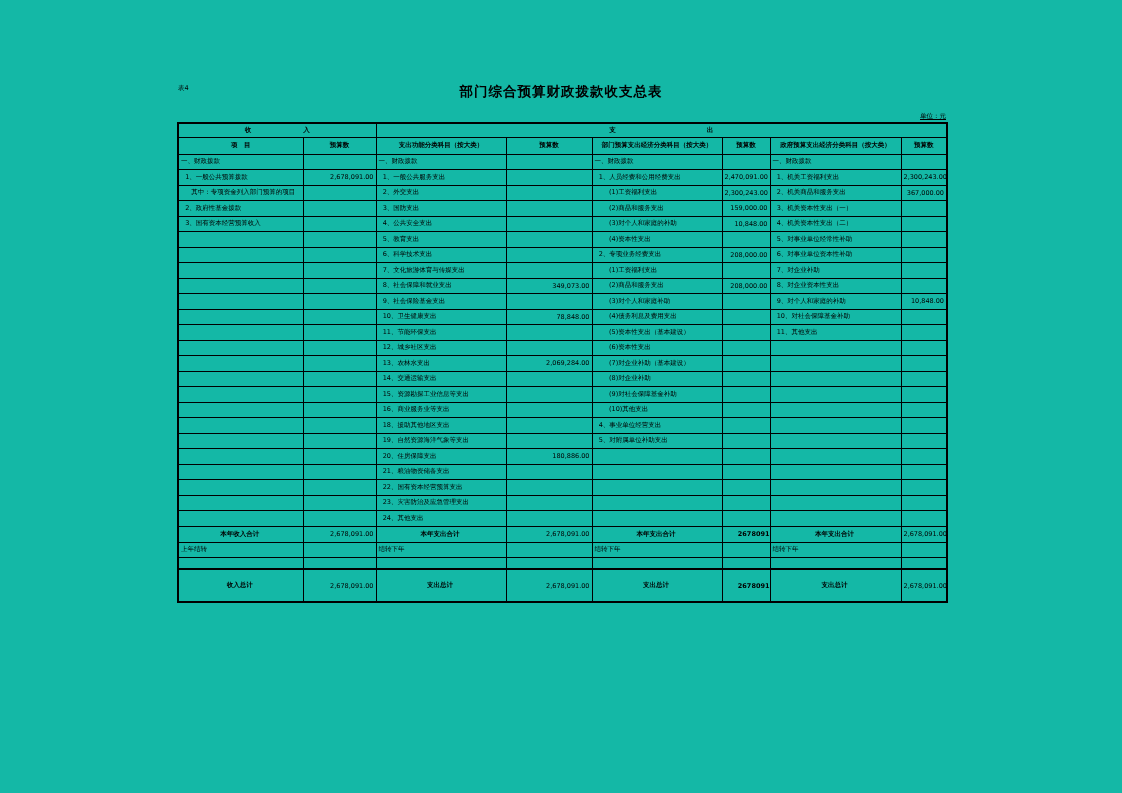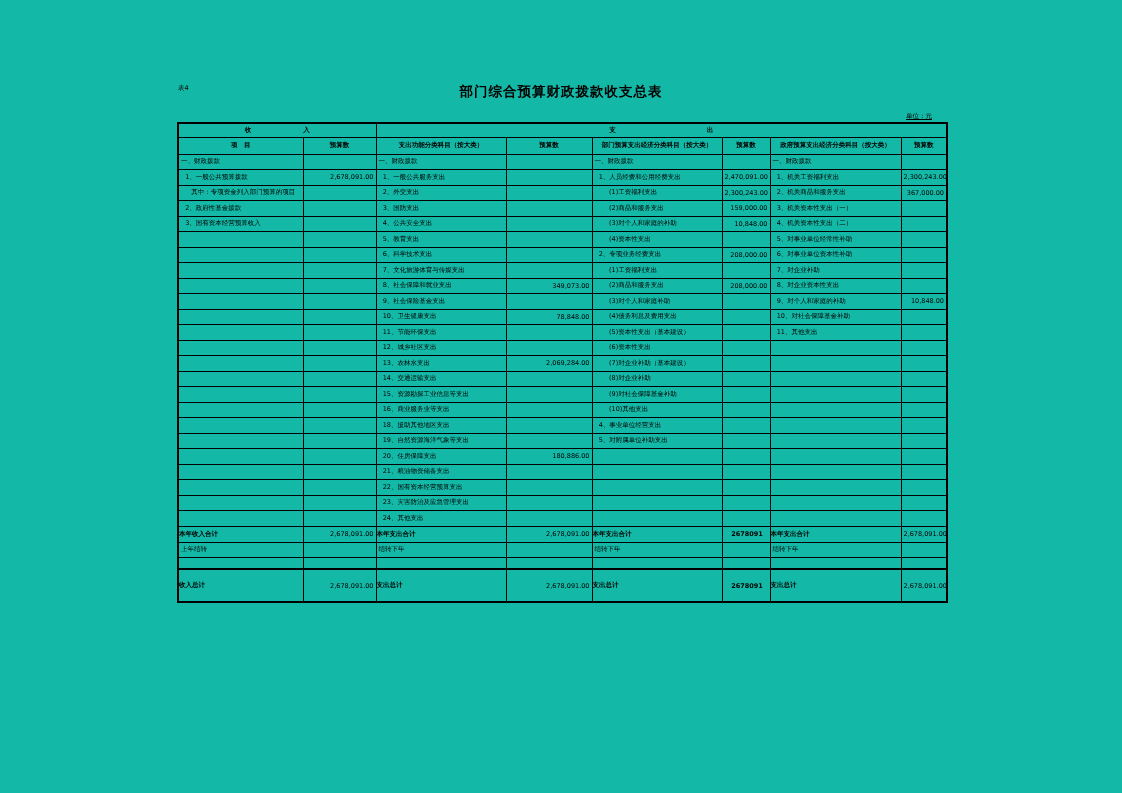--- a/index.html
+++ b/index.html
@@ -24,21 +24,21 @@
     left: 0;
     top: 83px;
     width: 1122px;
     text-align: center;
     font-size: 13.5px;
     font-weight: bold;
     letter-spacing: 1px;
   }
   .unit-note {
     position: absolute;
-    left: 164px;
+    left: 178px;
     top: 112px;
     width: 768px;
     text-align: right;
     font-size: 6.5px;
     text-decoration: underline;
   }
   table.budget {
     position: absolute;
     left: 177px;
     top: 122px;
@@ -71,25 +71,25 @@
     white-space: pre;
     padding-left: 3px;
   }
   td.val {
     text-align: right;
     padding-right: 1px;
     white-space: nowrap;
   }
   tr.subtotal td, tr.grand td { height: 16px; }
   tr.subtotal td.lbl, tr.grand td.lbl {
+    text-align: center;
     font-weight: bold;
     padding-left: 0;
   }
   tr.subtotal td:nth-child(6), tr.grand td:nth-child(6) {
-    text-align: center;
     font-weight: bold;
     padding-right: 0;
   }
   tr.carry td { height: 15px; }
   tr.blankrow td { height: 12px; }
   tr.grand td { border-top: 2px solid #000; height: 33px; }
 </style>
 </head>
 <body>
 

